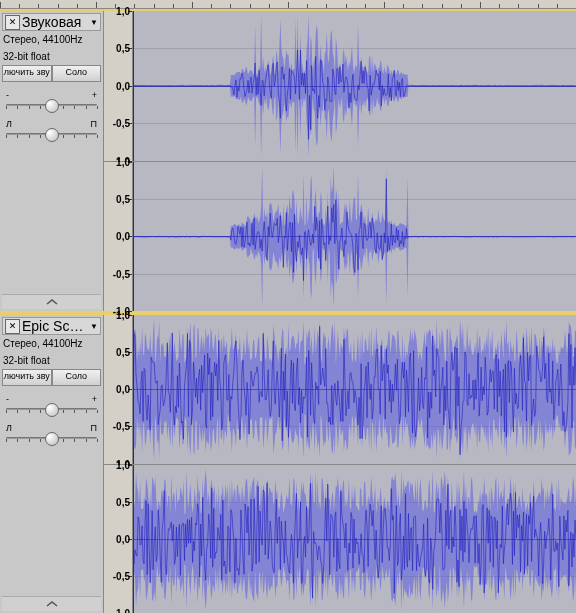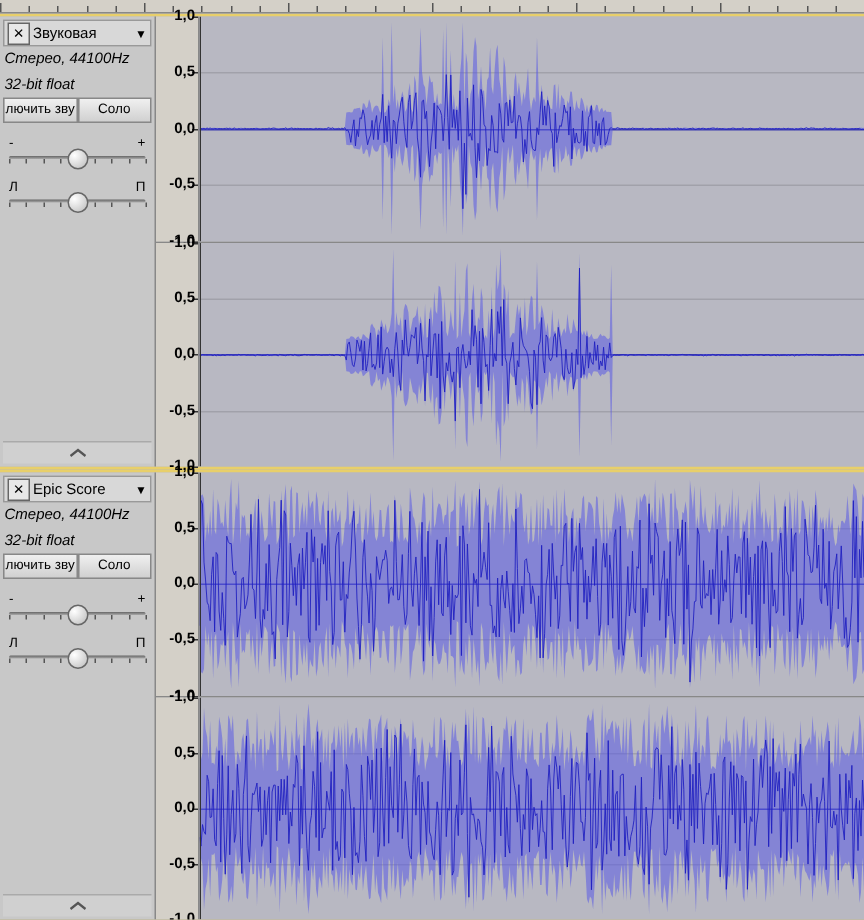--- a/index.html
+++ b/index.html
@@ -62,31 +62,30 @@
     justify-content: center;
     font-size: 9px;
     line-height: 1;
     cursor: pointer;
   }
   .track-title {
     flex: 1;
     overflow: hidden;
     white-space: nowrap;
     text-overflow: ellipsis;
-    font-size: 10px;
+    font-size: 14px;
   }
   .menu-arrow {
     font-size: 8px;
     cursor: pointer;
   }
   .panel-info {
     font-size: 10px;
     line-height: 13px;
     padding: 2px 1px;
-    font-style: italic;
   }
   .btn-row {
     display: flex;
     gap: 0px;
   }
   .panel-btn {
     flex: 1;
     font-size: 9px;
     border: 1px solid #888;
     background: linear-gradient(#f0f0f0,#d0d0d0);

